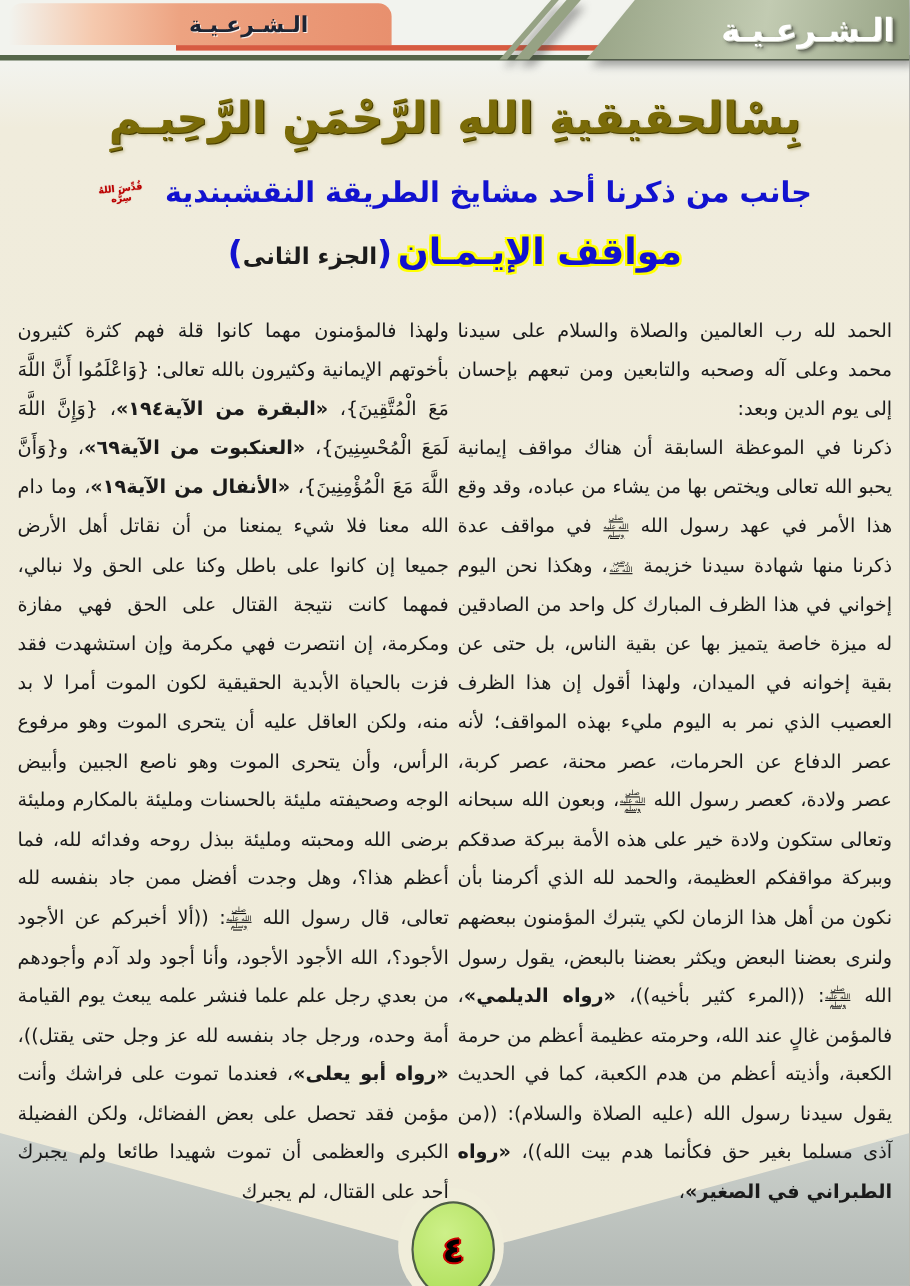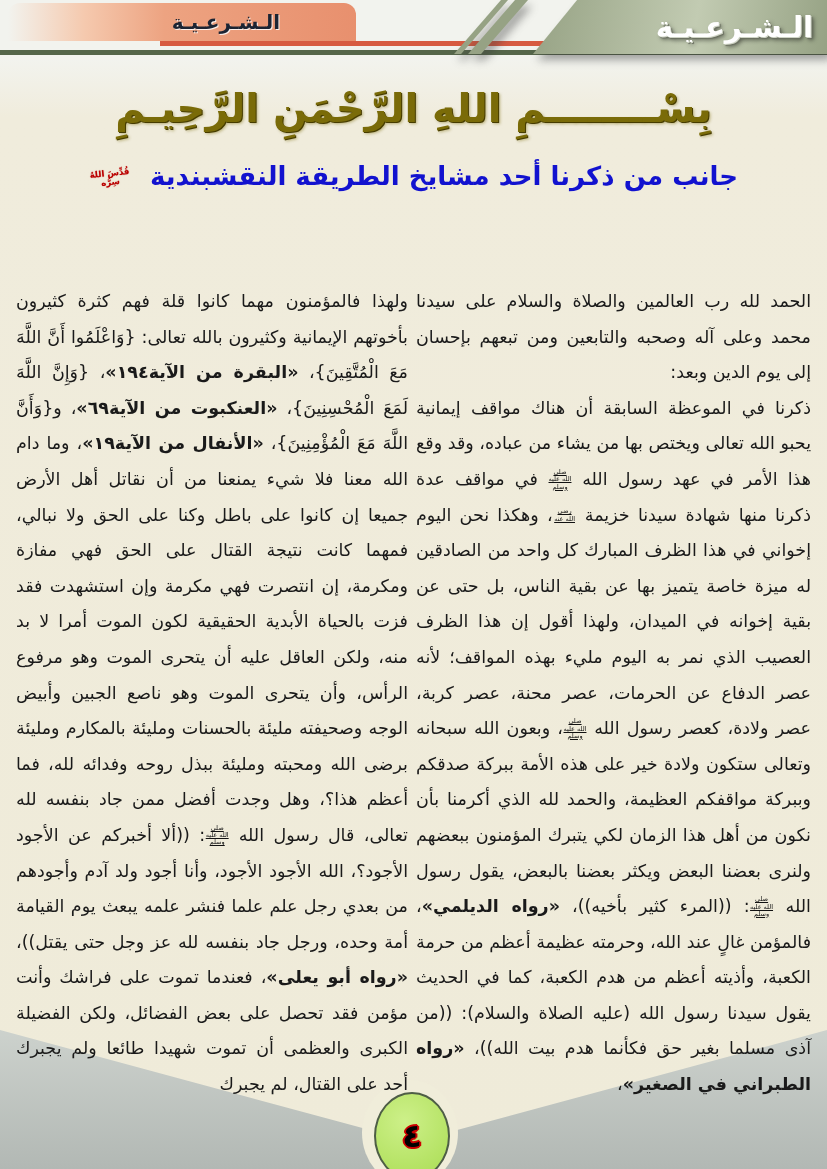--- a/index.html
+++ b/index.html
@@ -116,27 +116,31 @@
   </div>
 
   <div class="banner-right">
     <span class="sage-stripe s1"></span>
     <span class="sage-stripe s2"></span>
     <div class="banner-right-body">
       <span class="banner-right-text">الـشـرعـيـة</span>
     </div>
   </div>
 
-  <div class="bismillah">بِسْــــــــمِ اللهِ الرَّحْمَنِ الرَّحِيـمِ</div>
+  <div class="bismillah">بِسْالحقيقيةِ اللهِ الرَّحْمَنِ الرَّحِيـمِ</div>
 
   <div class="title-main">
     <span>جانب من ذكرنا أحد مشايخ الطريقة النقشبندية</span>
     <span class="stamp">قُدِّسَ اللهُ سِرُّه</span>
   </div>
 
+  <div class="title-sub">
+    <span class="t2-main">مواقف الإيـمـان</span>
+    <span class="t2-paren">(</span><span class="t2-inner">الجزء الثانى</span><span class="t2-paren">)</span>
+  </div>
 
   <div class="col col-right"><span>الحمد لله رب العالمين والصلاة والسلام على سيدنا محمد وعلى آله وصحبه والتابعين ومن تبعهم بإحسان إلى يوم الدين وبعد:</span><br><span>ذكرنا في الموعظة السابقة أن هناك مواقف إيمانية يحبو الله تعالى ويختص بها من يشاء من عباده، وقد وقع هذا الأمر في عهد رسول الله </span><span class="run-hon">صلى الله عليه وسلم</span><span> في مواقف عدة ذكرنا منها شهادة سيدنا خزيمة </span><span class="run-hon">رضي الله عنه</span><span>، وهكذا نحن اليوم إخواني في هذا الظرف المبارك كل واحد من الصادقين له ميزة خاصة يتميز بها عن بقية الناس، بل حتى عن بقية إخوانه في الميدان، ولهذا أقول إن هذا الظرف العصيب الذي نمر به اليوم مليء بهذه المواقف؛ لأنه عصر الدفاع عن الحرمات، عصر محنة، عصر كربة، عصر ولادة، كعصر رسول الله </span><span class="run-hon">صلى الله عليه وسلم</span><span>، وبعون الله سبحانه وتعالى ستكون ولادة خير على هذه الأمة ببركة صدقكم وببركة مواقفكم العظيمة، والحمد لله الذي أكرمنا بأن نكون من أهل هذا الزمان لكي يتبرك المؤمنون ببعضهم ولنرى بعضنا البعض ويكثر بعضنا بالبعض، يقول رسول الله </span><span class="run-hon">صلى الله عليه وسلم</span><span>: ((المرء كثير بأخيه))، </span><span class="run-b">«رواه الديلمي»</span><span>، فالمؤمن غالٍ عند الله، وحرمته عظيمة أعظم من حرمة الكعبة، وأذيته أعظم من هدم الكعبة، كما في الحديث يقول سيدنا رسول الله (عليه الصلاة والسلام): ((من آذى مسلما بغير حق فكأنما هدم بيت الله))، </span><span class="run-b">«رواه الطبراني في الصغير»</span><span>،</span></div>
   <div class="col col-left"><span>ولهذا فالمؤمنون مهما كانوا قلة فهم كثرة كثيرون بأخوتهم الإيمانية وكثيرون بالله تعالى: {وَاعْلَمُوا أَنَّ اللَّهَ مَعَ الْمُتَّقِينَ}، </span><span class="run-b">«البقرة من الآية١٩٤»</span><span>، {وَإِنَّ اللَّهَ لَمَعَ الْمُحْسِنِينَ}، </span><span class="run-b">«العنكبوت من الآية٦٩»</span><span>، و{وَأَنَّ اللَّهَ مَعَ الْمُؤْمِنِينَ}، </span><span class="run-b">«الأنفال من الآية١٩»</span><span>، وما دام الله معنا فلا شيء يمنعنا من أن نقاتل أهل الأرض جميعا إن كانوا على باطل وكنا على الحق ولا نبالي، فمهما كانت نتيجة القتال على الحق فهي مفازة ومكرمة، إن انتصرت فهي مكرمة وإن استشهدت فقد فزت بالحياة الأبدية الحقيقية لكون الموت أمرا لا بد منه، ولكن العاقل عليه أن يتحرى الموت وهو مرفوع الرأس، وأن يتحرى الموت وهو ناصع الجبين وأبيض الوجه وصحيفته مليئة بالحسنات ومليئة بالمكارم ومليئة برضى الله ومحبته ومليئة ببذل روحه وفدائه لله، فما أعظم هذا؟، وهل وجدت أفضل ممن جاد بنفسه لله تعالى، قال رسول الله </span><span class="run-hon">صلى الله عليه وسلم</span><span>: ((ألا أخبركم عن الأجود الأجود؟، الله الأجود الأجود، وأنا أجود ولد آدم وأجودهم من بعدي رجل علم علما فنشر علمه يبعث يوم القيامة أمة وحده، ورجل جاد بنفسه لله عز وجل حتى يقتل))، </span><span class="run-b">«رواه أبو يعلى»</span><span>، فعندما تموت على فراشك وأنت مؤمن فقد تحصل على بعض الفضائل، ولكن الفضيلة الكبرى والعظمى أن تموت شهيدا طائعا ولم يجبرك أحد على القتال، لم يجبرك</span></div>
 
   <div class="bottom-gray"></div>
   <div class="page-ring"></div>
   <div class="page-oval">
     <span class="page-number">٤</span>
   </div>
 

